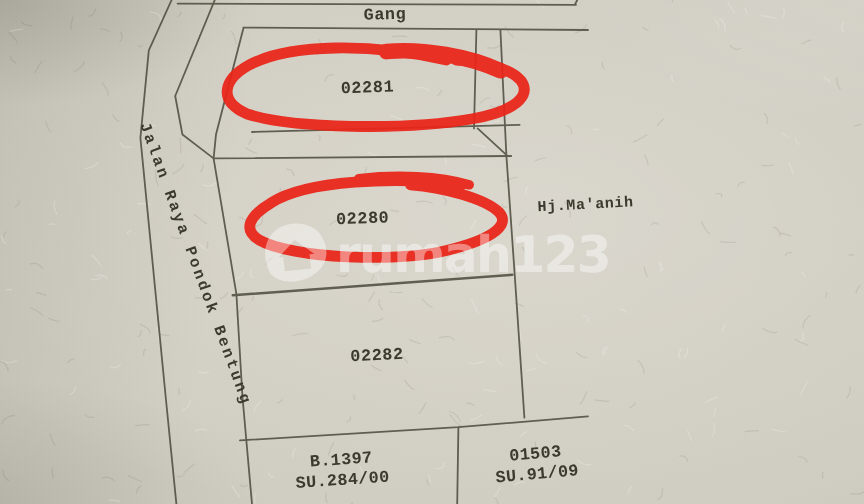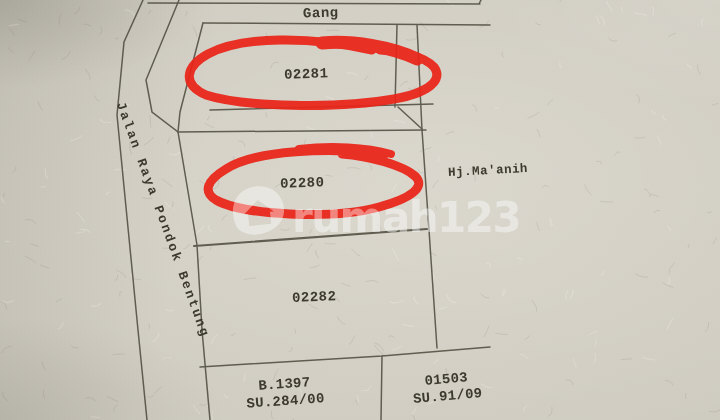--- a/index.html
+++ b/index.html
@@ -21,21 +21,21 @@
   }
   .sz14{font-size:14px;}
   .sz13{font-size:12.5px;}
   .two-line{text-align:center;line-height:1.18;letter-spacing:.3px;}
   .road-label{
     position:absolute;left:127px;top:100px;color:var(--ink);
     font-size:13px;font-weight:600;letter-spacing:2.2px;white-space:nowrap;
     transform:rotate(70deg);transform-origin:0 0;
   }
   .watermark{
-    position:absolute;left:230px;top:184px;display:flex;align-items:flex-end;
+    position:absolute;left:218px;top:184px;display:flex;align-items:center;
     pointer-events:none;
   }
   .watermark-text{
     font-family:"DejaVu Sans", sans-serif;font-weight:bold;
     font-size:42px;line-height:48px;letter-spacing:-1.5px;
     color:var(--wm);margin-left:4px;
   }
   .logo-svg{transform:rotate(-6deg);}
 </style>
 </head>

